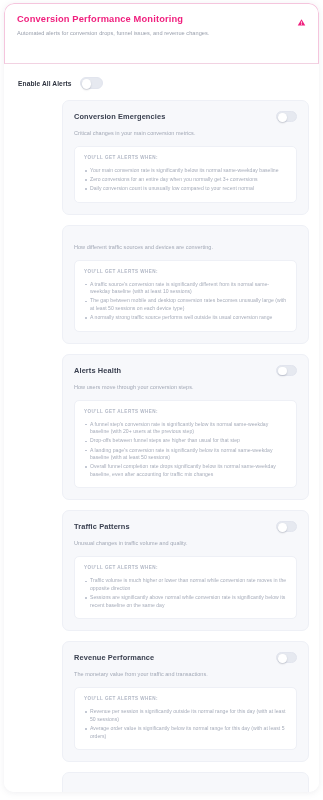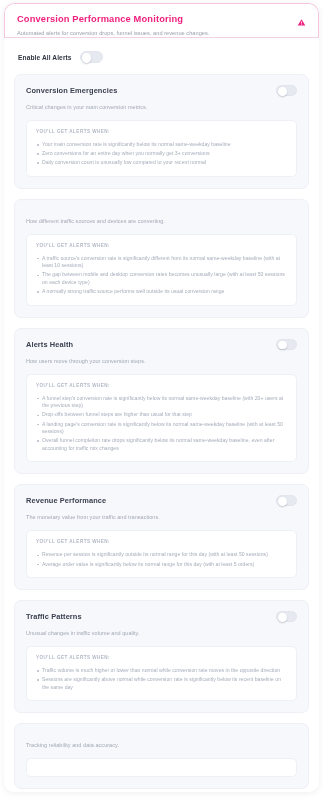--- a/index.html
+++ b/index.html
@@ -32,21 +32,21 @@
     box-shadow: 0 1px 6px rgba(120,125,145,0.13);
     overflow: hidden;
   }
 
   
   .panel-header {
     position: relative;
     border: 1px solid #f5c5dd;
     border-bottom: 1px solid #f2d2e2;
     border-radius: 10px 10px 0 0;
-    padding: 9px 12px 0 12px;
+    padding: 9px 12px 26px 12px;
     background: #ffffff;
   }
   .panel-title {
     color: #f0207e;
     font-size: 9.3px;
     font-weight: bold;
     letter-spacing: .15px;
     line-height: 12px;
   }
   .panel-subtitle {
@@ -110,20 +110,21 @@
     display: flex;
     flex-direction: column;
     gap: 10px;
     background: #ffffff;
   }
   .card {
     background: #f7f8fb;
     border: 1px solid #eef0f6;
     border-radius: 7px;
     padding: 10px 11px 11px 11px;
+    margin-left: 48px;
   }
   .card-head {
     display: flex;
     align-items: flex-start;
     justify-content: space-between;
     gap: 10px;
   }
   .card-title {
     color: #3a4050;
     font-size: 7.4px;
@@ -245,50 +246,50 @@
             <ul class="alert-list">
               <li>A funnel step's conversion rate is significantly below its normal same-weekday baseline (with 20+ users at the previous step)</li>
               <li>Drop-offs between funnel steps are higher than usual for that step</li>
               <li>A landing page's conversion rate is significantly below its normal same-weekday baseline (with at least 50 sessions)</li>
               <li>Overall funnel completion rate drops significantly below its normal same-weekday baseline, even after accounting for traffic mix changes</li>
             </ul>
           </div>
         </div>
         <div class="card">
           <div class="card-head">
+            <div class="card-title">Traffic Patterns</div>
+            <div class="toggle">
+              <div class="knob"></div>
+            </div>
+          </div>
+          <div class="card-desc">Unusual changes in traffic volume and quality.</div>
+          <div class="alert-box">
+            <div class="alert-box-label">YOU'LL GET ALERTS WHEN:</div>
+            <ul class="alert-list">
+              <li>Traffic volume is much higher or lower than normal while conversion rate moves in the opposite direction</li>
+              <li>Sessions are significantly above normal while conversion rate is significantly below its recent baseline on the same day</li>
+            </ul>
+          </div>
+        </div>
+        <div class="card">
+          <div class="card-head">
             <div class="card-title">Revenue Performance</div>
             <div class="toggle">
               <div class="knob"></div>
             </div>
           </div>
           <div class="card-desc">The monetary value from your traffic and transactions.</div>
           <div class="alert-box">
             <div class="alert-box-label">YOU'LL GET ALERTS WHEN:</div>
             <ul class="alert-list">
               <li>Revenue per session is significantly outside its normal range for this day (with at least 50 sessions)</li>
               <li>Average order value is significantly below its normal range for this day (with at least 5 orders)</li>
             </ul>
           </div>
         </div>
         <div class="card">
-          <div class="card-head">
-            <div class="card-title">Traffic Patterns</div>
-            <div class="toggle">
-              <div class="knob"></div>
-            </div>
-          </div>
-          <div class="card-desc">Unusual changes in traffic volume and quality.</div>
-          <div class="alert-box">
-            <div class="alert-box-label">YOU'LL GET ALERTS WHEN:</div>
-            <ul class="alert-list">
-              <li>Traffic volume is much higher or lower than normal while conversion rate moves in the opposite direction</li>
-              <li>Sessions are significantly above normal while conversion rate is significantly below its recent baseline on the same day</li>
-            </ul>
-          </div>
-        </div>
-        <div class="card">
           <div class="card-desc">Tracking reliability and data accuracy.</div>
           <div class="alert-box"></div>
         </div>
       </div>
 
   </div>
 </div>
 
 </body></html>

